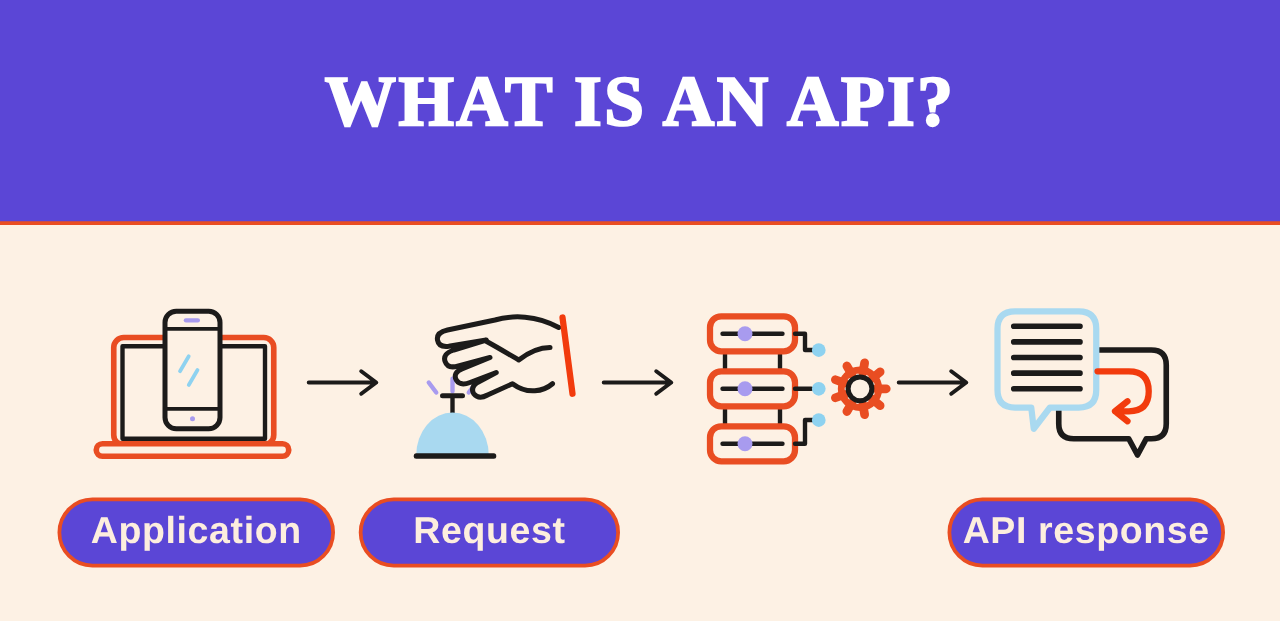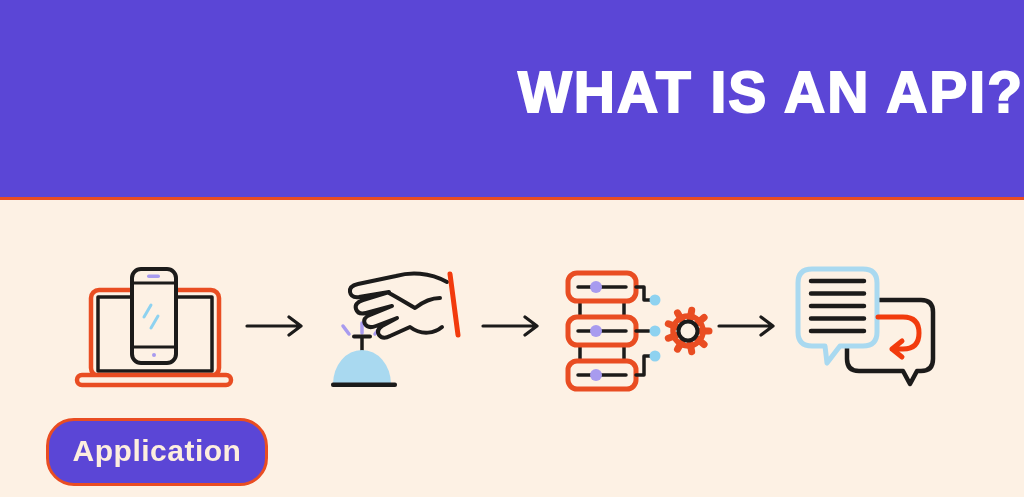--- a/index.html
+++ b/index.html
@@ -3,28 +3,28 @@
 <meta charset="utf-8">
 <style>
   :root{
     --purple:#5b46d6; --cream:#fdf1e4; --orange:#e94d22; --slash-red:#f23b0d;
     --light-blue:#a9d9f0; --sky:#8ed2f0; --lavender:#a89bef; --ink:#1c1b1a;
     --pill-text:#fdeede; --title-text:#ffffff;
   }
   *{margin:0;padding:0;box-sizing:border-box;}
   body{font-family:"Liberation Sans",sans-serif;background:#fff;}
   .frame{width:1024px;height:497px;overflow:hidden;position:relative;background:var(--cream);}
-  .header{height:200px;background:var(--purple);border-bottom:3px solid var(--orange);
-          display:flex;align-items:center;justify-content:flex-end;}
+  .header{height:180px;background:var(--purple);border-bottom:3px solid var(--orange);
+          display:flex;align-items:center;justify-content:center;font-family:Liberation Serif, serif;}
   .title{color:var(--title-text);font-size:57px;font-weight:700;letter-spacing:2px;
          -webkit-text-stroke:1.8px var(--title-text);padding-bottom:14px;}
   .body{position:relative;width:1024px;height:330px;}
   .icon-svg{position:absolute;display:block;overflow:visible;}
   .flow-arrow{position:absolute;top:113px;display:block;}
-  .pill{position:absolute;top:218px;height:68px;background:var(--purple);
+  .pill{position:absolute;top:218px;height:56px;background:var(--purple);
         border:3px solid var(--orange);border-radius:28px;display:flex;
         align-items:center;justify-content:center;}
   .pill span{color:var(--pill-text);font-size:30px;font-weight:700;letter-spacing:.5px;padding-bottom:3px;}
   
   svg *{stroke-linecap:round;stroke-linejoin:round;}
   .s-ink{stroke:var(--ink);fill:none}
   .s-orange{stroke:var(--orange);fill:none}
   .s-red{stroke:var(--slash-red);fill:none}
   .s-blue{stroke:var(--light-blue);fill:none}
   .s-lav{stroke:var(--lavender);fill:none}
@@ -116,15 +116,21 @@
     <svg class="icon-svg" style="left:797px;top:67px" width="140" height="118" viewBox="0 0 140 118">
       <path class="s-ink" stroke-width="4.5" d="M62,33 H124 Q136,33 136,45 V92 Q136,104 124,104 H120 L113,117 L106,104 H62 Q50,104 50,92 V45 Q50,33 62,33 Z"></path>
       <path class="s-blue f-cream" stroke-width="5" d="M15,2 H66 Q80,2 80,16 V65 Q80,79 66,79 H43 L30,96 L28,79 H15 Q1,79 1,65 V16 Q1,2 15,2 Z"></path>
       <path class="s-ink" stroke-width="4.5" d="M14,14 H67 M14,26.5 H67 M14,39 H67 M14,51.5 H67 M14,64 H67"></path>
       <path class="s-red" stroke-width="5" d="M81,50 H106 Q122,50 122,66 Q122,82 106,82 H95 M95,82 L105,74 M95,82 L105,90"></path>
     </svg>
 
     <div class="pill" style="left:46px;width:222px">
       <span>Application</span>
     </div>
+    <div class="pill" style="left:287px;width:209px">
+      <span>Request</span>
+    </div>
+    <div class="pill" style="left:758px;width:222px">
+      <span>API response</span>
+    </div>
 
   </div>
 </div>
 
 </body></html>

